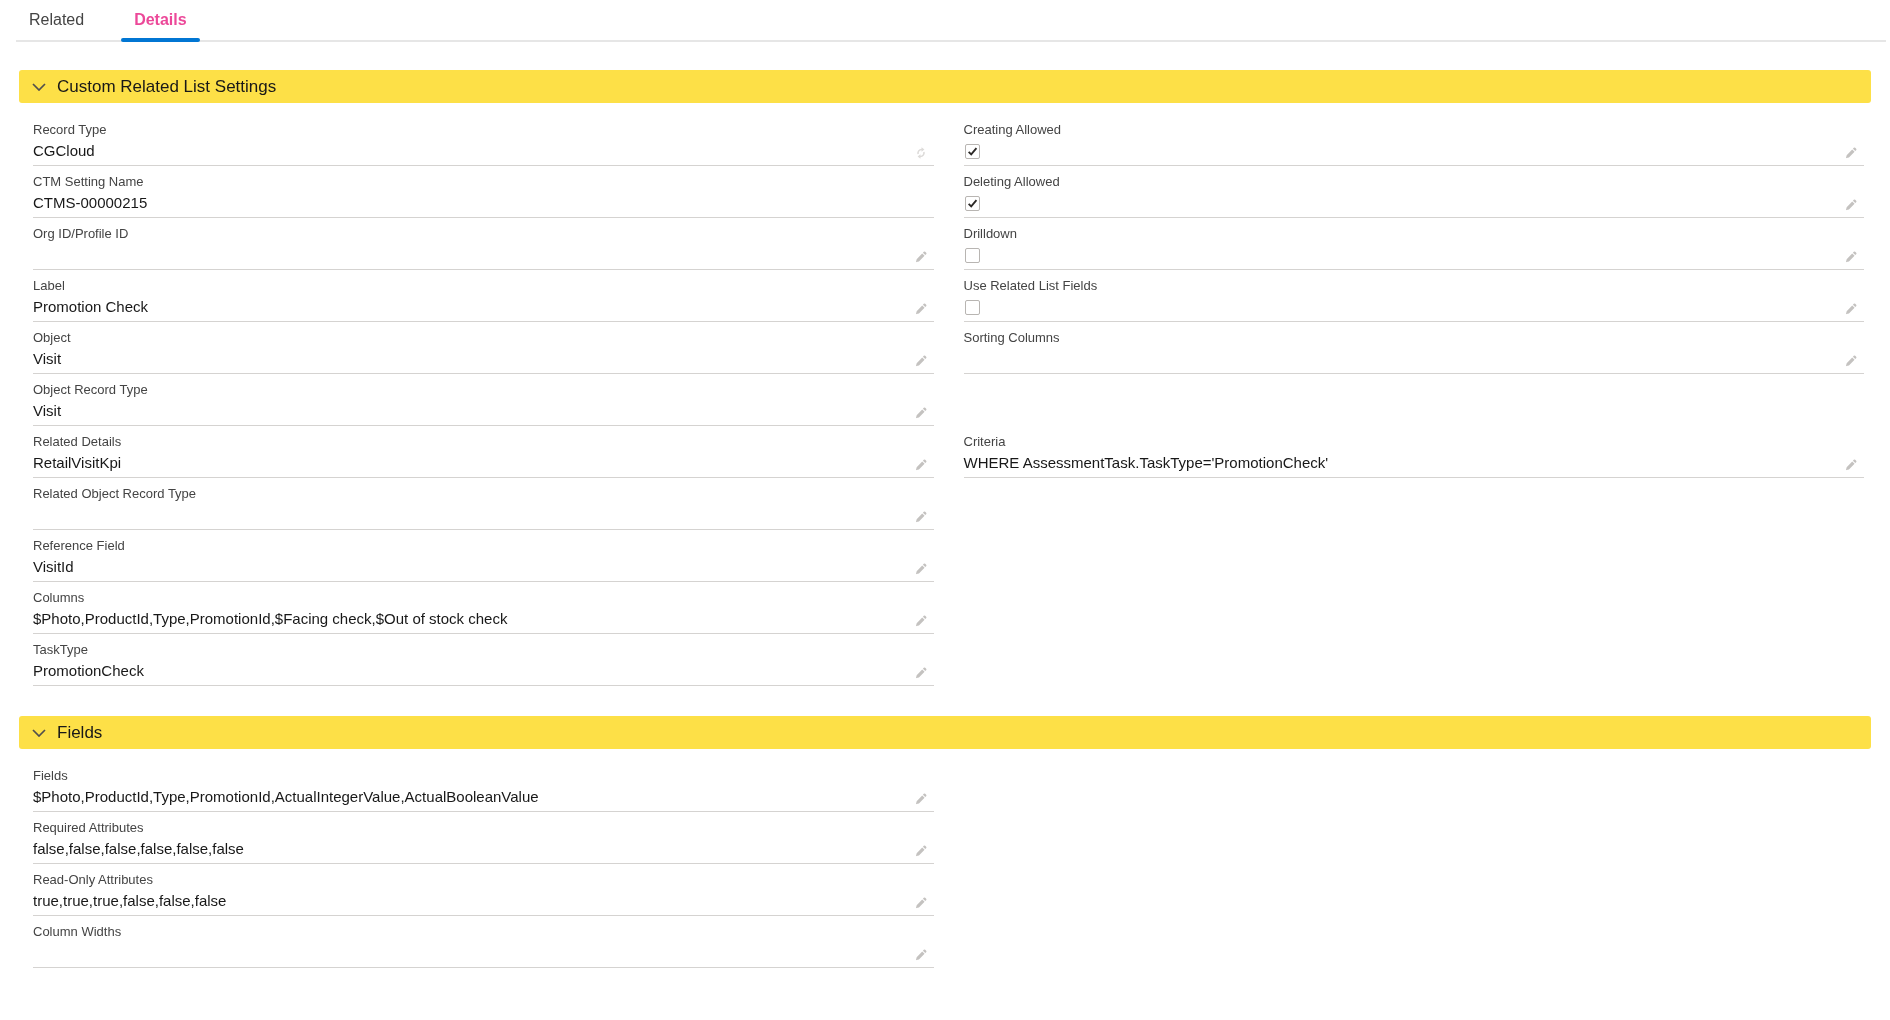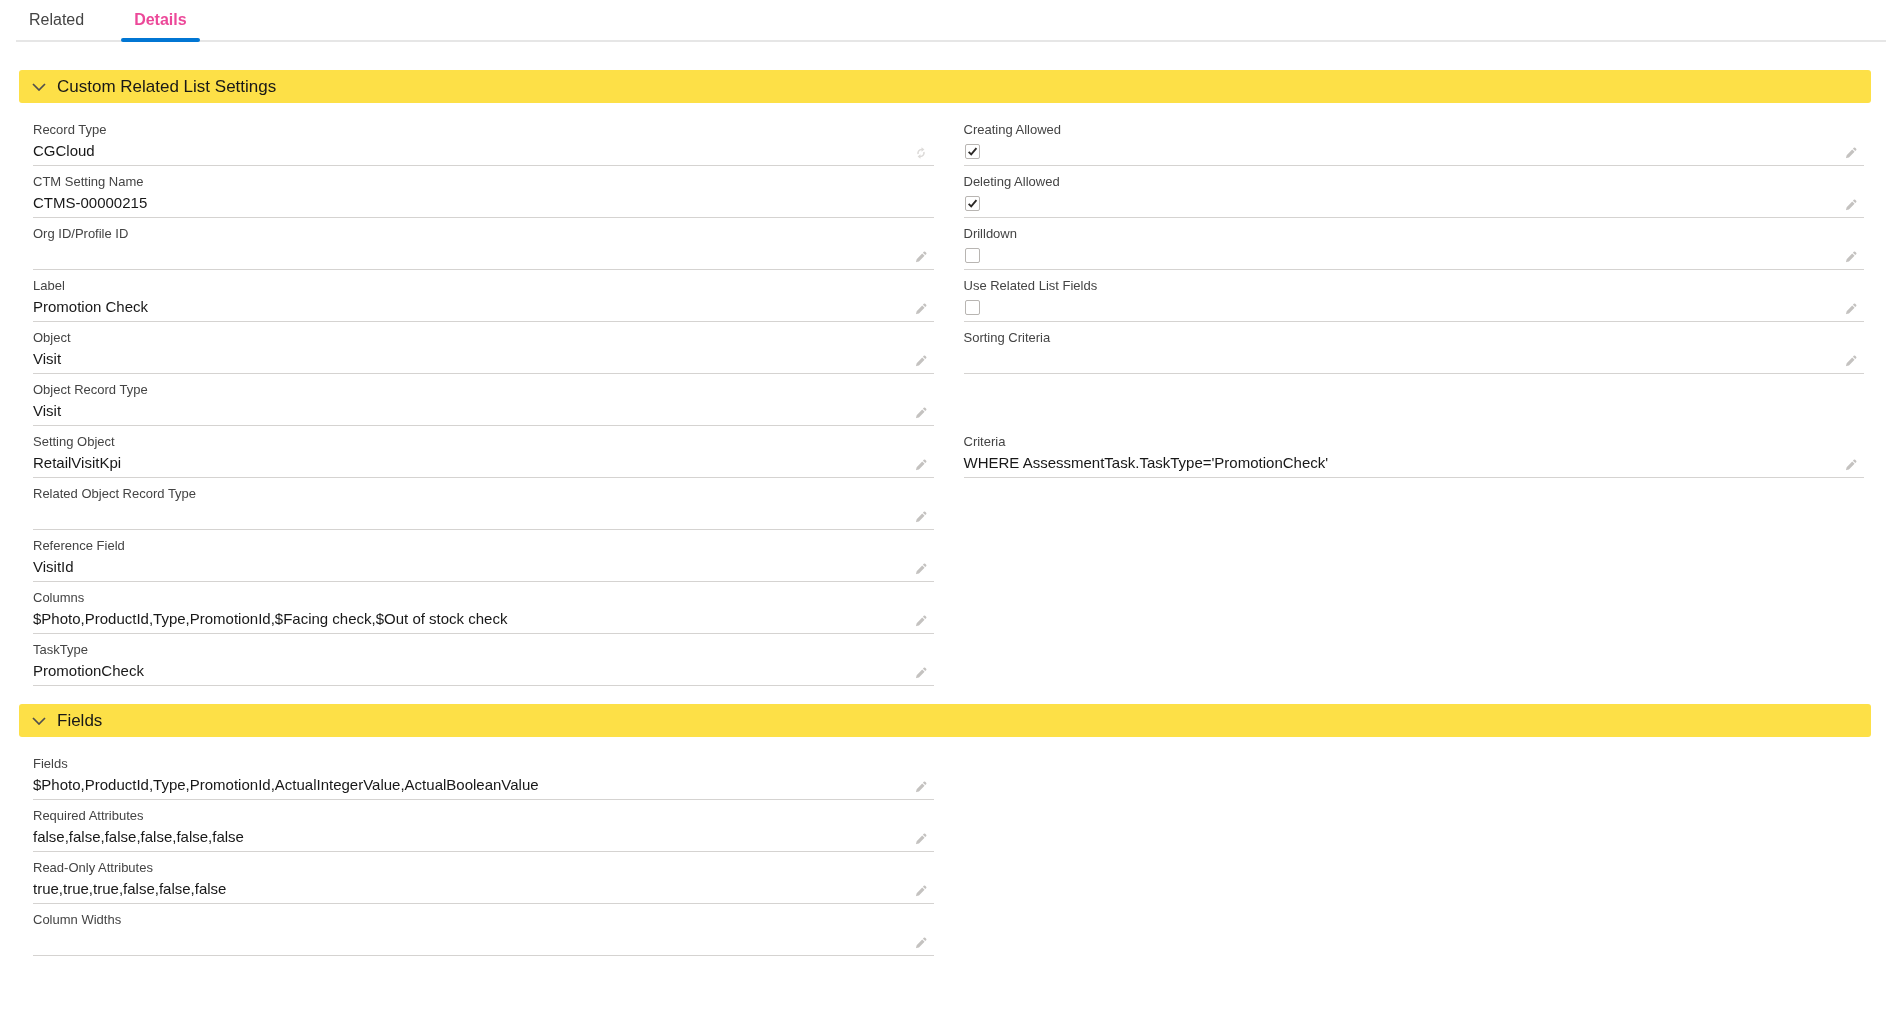--- a/index.html
+++ b/index.html
@@ -39,21 +39,21 @@
     position: absolute;
     left: 0; right: 0; bottom: -2px;
     height: 4px;
     border-radius: 2px;
     background: var(--accent, #0176d3);
   }
 
   
   .content { padding: 0 19px; }
   .section { margin-top: 28px; }
-  .section:nth-of-type(2) { margin-top: 18px; }
+  .section:nth-of-type(2) { margin-top: 30px; }
   .section-header {
     display: flex;
     align-items: center;
     gap: 11px;
     height: 33px;
     background: #fde047;
     border-radius: 3px;
     padding: 0 13px;
     cursor: pointer;
     font-size: 17px;
@@ -200,21 +200,21 @@
             <div class="value-row">
               <span class="field-value">Visit</span>
               <span class="icon-slot icon-btn">
                 <svg width="14" height="14" viewBox="0 0 16 16" fill="#c4c2c0">
                   <path d="M11.2 2.1a1.15 1.15 0 0 1 1.63 0l1.07 1.07a1.15 1.15 0 0 1 0 1.63l-1.02 1.02-2.7-2.7 1.02-1.02zM9.36 3.94l2.7 2.7-6.43 6.43-2.94.77a.32.32 0 0 1-.39-.39l.77-2.94 6.29-6.57z"></path>
                 </svg>
               </span>
             </div>
           </div>
           <div class="field">
-            <div class="field-label">Setting Object</div>
+            <div class="field-label">Related Details</div>
             <div class="value-row">
               <span class="field-value">RetailVisitKpi</span>
               <span class="icon-slot icon-btn">
                 <svg width="14" height="14" viewBox="0 0 16 16" fill="#c4c2c0">
                   <path d="M11.2 2.1a1.15 1.15 0 0 1 1.63 0l1.07 1.07a1.15 1.15 0 0 1 0 1.63l-1.02 1.02-2.7-2.7 1.02-1.02zM9.36 3.94l2.7 2.7-6.43 6.43-2.94.77a.32.32 0 0 1-.39-.39l.77-2.94 6.29-6.57z"></path>
                 </svg>
               </span>
             </div>
           </div>
           <div class="field">
@@ -309,21 +309,21 @@
             <div class="value-row">
               <span class="checkbox"></span>
               <span class="icon-slot icon-btn">
                 <svg width="14" height="14" viewBox="0 0 16 16" fill="#c4c2c0">
                   <path d="M11.2 2.1a1.15 1.15 0 0 1 1.63 0l1.07 1.07a1.15 1.15 0 0 1 0 1.63l-1.02 1.02-2.7-2.7 1.02-1.02zM9.36 3.94l2.7 2.7-6.43 6.43-2.94.77a.32.32 0 0 1-.39-.39l.77-2.94 6.29-6.57z"></path>
                 </svg>
               </span>
             </div>
           </div>
           <div class="field">
-            <div class="field-label">Sorting Criteria</div>
+            <div class="field-label">Sorting Columns</div>
             <div class="value-row">
               <span class="field-value"></span>
               <span class="icon-slot icon-btn">
                 <svg width="14" height="14" viewBox="0 0 16 16" fill="#c4c2c0">
                   <path d="M11.2 2.1a1.15 1.15 0 0 1 1.63 0l1.07 1.07a1.15 1.15 0 0 1 0 1.63l-1.02 1.02-2.7-2.7 1.02-1.02zM9.36 3.94l2.7 2.7-6.43 6.43-2.94.77a.32.32 0 0 1-.39-.39l.77-2.94 6.29-6.57z"></path>
                 </svg>
               </span>
             </div>
           </div>
           <div class="spacer"></div>

